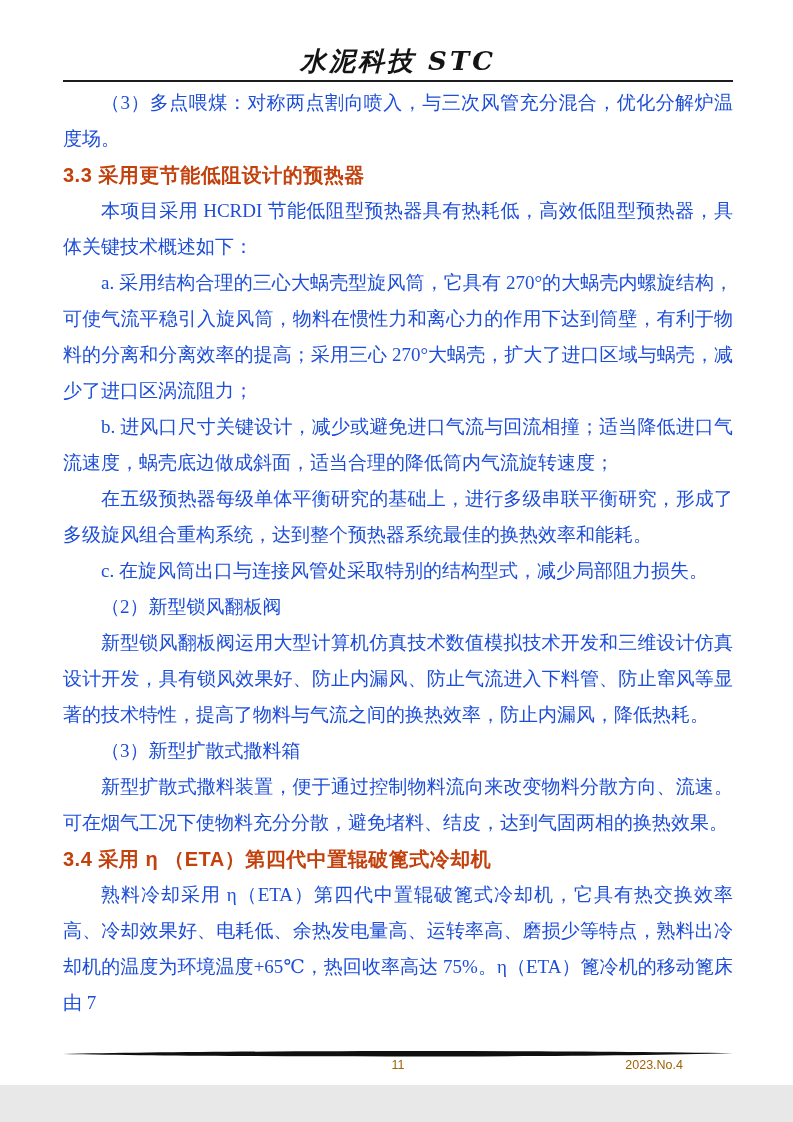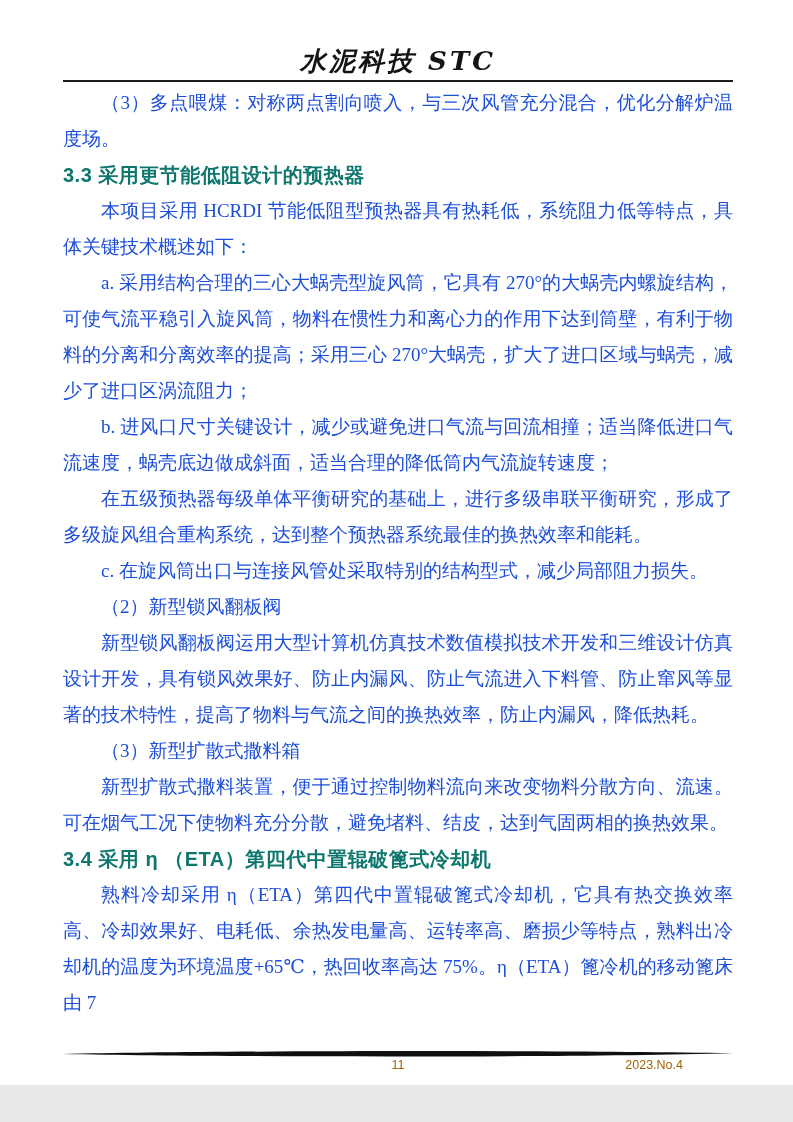--- a/index.html
+++ b/index.html
@@ -61,21 +61,21 @@
     text-indent: 2em;
     color: #1d4ed8;
   }
   .heading {
     font-family: "Liberation Sans", "DejaVu Sans", sans-serif;
     font-weight: bold;
     font-size: 20px;
     line-height: 36px;
     text-indent: 0;
     text-align: left;
-    color: #0f766e;
+    color: #c2410c;
     letter-spacing: 0.5px;
   }
   
   .footer-rule {
     position: absolute;
     top: 1050px;
     left: 63px;
     width: 670px;
     height: 8px;
   }
@@ -108,21 +108,21 @@
 <div class="page">
 
   <div class="journal-header">
     <span class="journal-title">水泥科技 STC</span>
   </div>
   <div class="header-rule"></div>
 
   <div class="doc-body">
     <p class="para">（3）多点喂煤：对称两点割向喷入，与三次风管充分混合，优化分解炉温度场。</p>
     <p class="heading">3.3 采用更节能低阻设计的预热器</p>
-    <p class="para">本项目采用 HCRDI 节能低阻型预热器具有热耗低，系统阻力低等特点，具体关键技术概述如下：</p>
+    <p class="para">本项目采用 HCRDI 节能低阻型预热器具有热耗低，高效低阻型预热器，具体关键技术概述如下：</p>
     <p class="para">a. 采用结构合理的三心大蜗壳型旋风筒，它具有 270°的大蜗壳内螺旋结构，可使气流平稳引入旋风筒，物料在惯性力和离心力的作用下达到筒壁，有利于物料的分离和分离效率的提高；采用三心 270°大蜗壳，扩大了进口区域与蜗壳，减少了进口区涡流阻力；</p>
     <p class="para">b. 进风口尺寸关键设计，减少或避免进口气流与回流相撞；适当降低进口气流速度，蜗壳底边做成斜面，适当合理的降低筒内气流旋转速度；</p>
     <p class="para">在五级预热器每级单体平衡研究的基础上，进行多级串联平衡研究，形成了多级旋风组合重构系统，达到整个预热器系统最佳的换热效率和能耗。</p>
     <p class="para">c. 在旋风筒出口与连接风管处采取特别的结构型式，减少局部阻力损失。</p>
     <p class="para">（2）新型锁风翻板阀</p>
     <p class="para">新型锁风翻板阀运用大型计算机仿真技术数值模拟技术开发和三维设计仿真设计开发，具有锁风效果好、防止内漏风、防止气流进入下料管、防止窜风等显著的技术特性，提高了物料与气流之间的换热效率，防止内漏风，降低热耗。</p>
     <p class="para">（3）新型扩散式撒料箱</p>
     <p class="para">新型扩散式撒料装置，便于通过控制物料流向来改变物料分散方向、流速。可在烟气工况下使物料充分分散，避免堵料、结皮，达到气固两相的换热效果。</p>
     <p class="heading">3.4 采用 η （ETA）第四代中置辊破篦式冷却机</p>
     <p class="para">熟料冷却采用 η（ETA）第四代中置辊破篦式冷却机，它具有热交换效率高、冷却效果好、电耗低、余热发电量高、运转率高、磨损少等特点，熟料出冷却机的温度为环境温度+65℃，热回收率高达 75%。η（ETA）篦冷机的移动篦床由 7</p>

